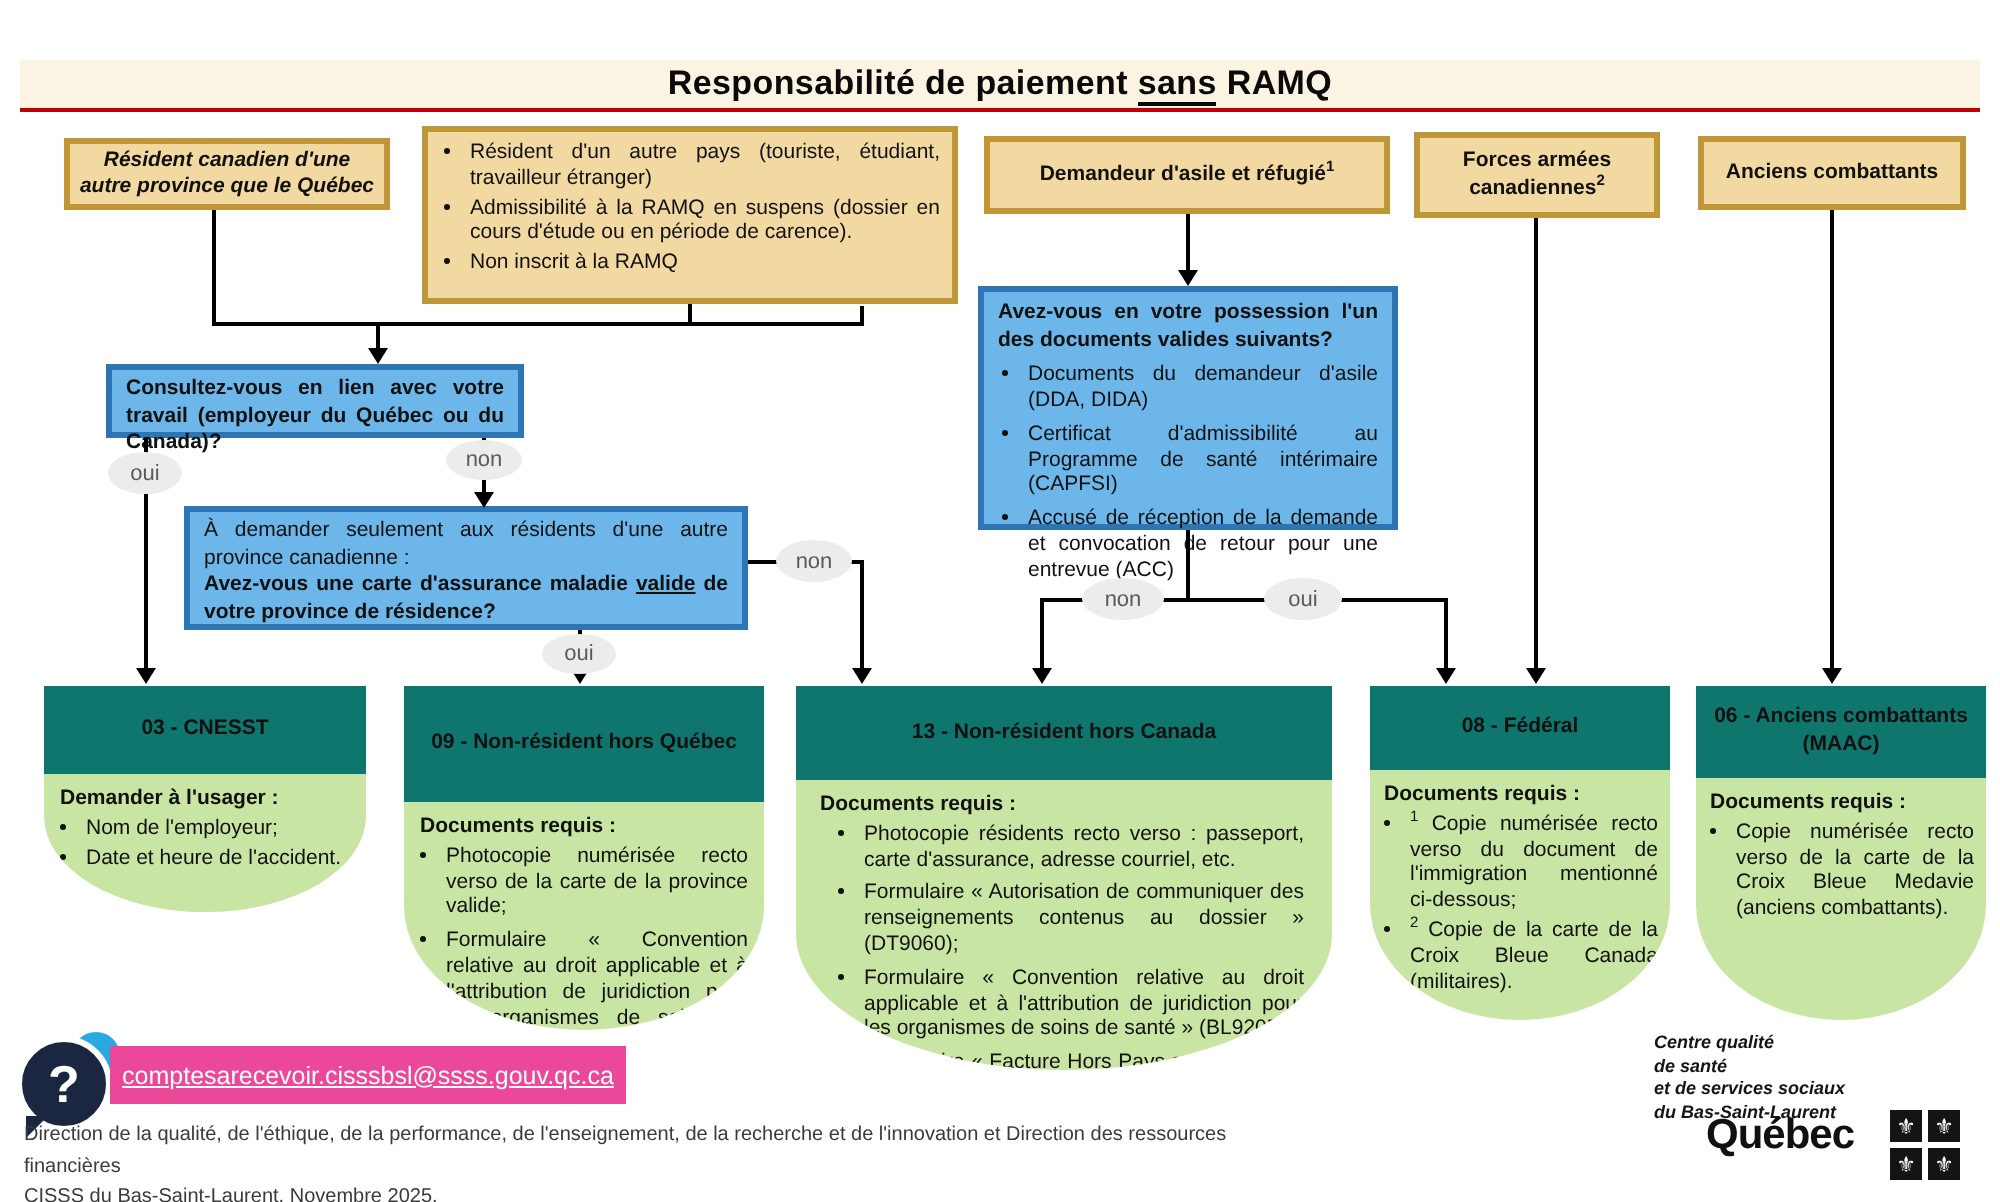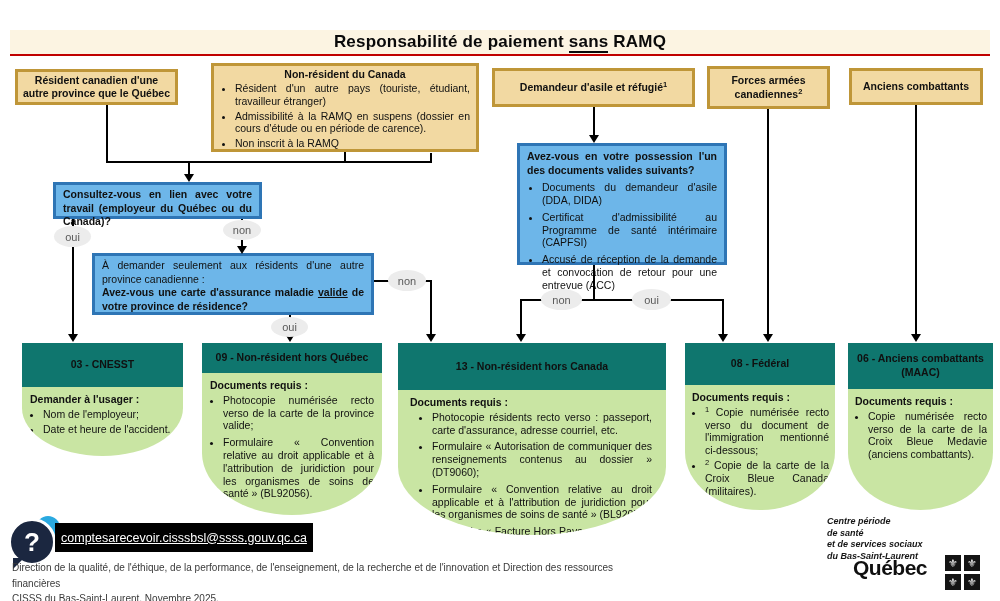--- a/index.html
+++ b/index.html
@@ -38,21 +38,21 @@
   .vline{position:absolute;width:2px;background:#000;}
   .hline{position:absolute;height:2px;background:#000;}
   .ah{position:absolute;width:0;height:0;border-left:5px solid transparent;
       border-right:5px solid transparent;border-top:8px solid #000;}
   .pill{position:absolute;background:#ececec;border-radius:50%;display:flex;align-items:center;
         justify-content:center;font-size:11px;color:#5a5a5a;}
 
   sup{font-size:7.5px;line-height:0;}
 
   
-  #emailbar{left:55px;top:523px;width:258px;height:29px;background:#000000;
+  #emailbar{left:55px;top:523px;width:258px;height:29px;background:#ec4899;
             display:flex;align-items:center;justify-content:center;}
   #emailbar a{color:#fff;font-size:12.5px;text-decoration:underline;}
   .credits{font-size:10px;color:#3a3a3a;line-height:1.55;}
 
   
   #qicon{left:8px;top:514px;width:56px;height:56px;}
   .qblue{position:absolute;left:28px;top:2px;width:24px;height:24px;background:#2aa9e0;
          border-radius:50% 50% 50% 8%;}
   .qnavy{position:absolute;left:0;top:4px;width:42px;height:42px;background:#1b2740;
          border:3px solid #fff;border-radius:50%;display:flex;align-items:center;justify-content:center;}
@@ -68,24 +68,23 @@
 </style>
 </head>
 <body>
 
 <div id="page">
 
   <div id="titleband" class="abs">
     <div class="t"><span>Responsabilité de paiement </span><span class="u">sans</span><span> RAMQ</span></div>
   </div>
 
-  <div class="abs tan center" style="left:15px;top:69px;width:163px;height:36px;">Résident canadien d'une autre province que le Québec</div>
+  <div class="abs tan center" style="left:32px;top:69px;width:163px;height:36px;font-style:italic;">Résident canadien d'une autre province que le Québec</div>
 
   <div class="abs tan" style="left:211px;top:63px;width:268px;height:89px;padding:2px 6px;">
-    <div style="text-align:center;font-weight:bold;">Non-résident du Canada</div>
     <ul class="b">
       <li>Résident d'un autre pays (touriste, étudiant, travailleur étranger)</li>
       <li>Admissibilité à la RAMQ en suspens (dossier en cours d'étude ou en période de carence).</li>
       <li>Non inscrit à la RAMQ</li>
     </ul>
   </div>
 
   <div class="abs tan center" style="left:492px;top:68px;width:203px;height:39px;">
     <span><span>Demandeur d'asile et réfugié</span><sup>1</sup></span>
   </div>
@@ -97,21 +96,21 @@
 
   <div class="abs tan center" style="left:849px;top:68px;width:134px;height:37px;">Anciens combattants</div>
 
   <div class="abs blue just" style="left:53px;top:182px;width:209px;height:37px;font-weight:bold;">Consultez-vous en lien avec votre travail (employeur du Québec ou du Canada)?</div>
 
   <div class="abs blue just" style="left:92px;top:253px;width:282px;height:62px;">
     <span>À demander seulement aux résidents d'une autre province canadienne :</span><br>
     <b><span>Avez-vous une carte d'assurance maladie </span><span style="text-decoration:underline;">valide</span><span> de votre province de résidence?</span></b>
   </div>
 
-  <div class="abs blue" style="left:517px;top:143px;width:210px;height:122px;padding:4px 7px;">
+  <div class="abs blue" style="left:489px;top:143px;width:210px;height:122px;padding:4px 7px;">
     <div class="just" style="font-weight:bold;">Avez-vous en votre possession l'un des documents valides suivants?</div>
     <ul class="b b2" style="margin-top:4px;">
       <li>Documents du demandeur d'asile (DDA, DIDA)</li>
       <li>Certificat d'admissibilité au Programme de santé intérimaire (CAPFSI)</li>
       <li>Accusé de réception de la demande et convocation de retour pour une entrevue (ACC)</li>
     </ul>
   </div>
 
   <div class="vline" style="left:106px;top:105px;height:58px;"></div>
   <div class="vline" style="left:344px;top:152px;height:11px;"></div>
@@ -159,21 +158,21 @@
     <div class="gbody">
       <div class="sub">Demander à l'usager :</div>
       <ul class="b" style="padding-left:13px;">
         <li>Nom de l'employeur;</li>
         <li>Date et heure de l'accident.</li>
       </ul>
     </div>
   </div>
 
   <div class="abs gcard" style="left:202px;top:343px;width:180px;height:172px;border-radius:0 0 90px 90px / 0 0 62px 62px;">
-    <div class="ghead" style="height:30px;">09 - Non-résident hors Québec</div>
+    <div class="ghead" style="height:58px;">09 - Non-résident hors Québec</div>
     <div class="gbody">
       <div class="sub">Documents requis :</div>
       <ul class="b b2" style="padding-left:13px;">
         <li>Photocopie numérisée recto verso de la carte de la province valide;</li>
         <li>Formulaire « Convention relative au droit applicable et à l'attribution de juridiction pour les organismes de soins de santé » (BL92056).</li>
       </ul>
     </div>
   </div>
 
   <div class="abs gcard" style="left:398px;top:343px;width:268px;height:192px;border-radius:0 0 134px 134px / 0 0 68px 68px;">
@@ -225,21 +224,21 @@
   <div id="emailbar" class="abs">
     <a href="#">comptesarecevoir.cisssbsl@ssss.gouv.qc.ca</a>
   </div>
 
   <div class="abs credits" style="left:12px;top:560px;width:640px;">
     <div>Direction de la qualité, de l'éthique, de la performance, de l'enseignement, de la recherche et de l'innovation et Direction des ressources financières</div>
     <div>CISSS du Bas-Saint-Laurent. Novembre 2025.</div>
   </div>
 
   <div class="abs orgname" style="left:827px;top:516px;">
-    <div>Centre période</div>
+    <div>Centre qualité</div>
     <div>de santé</div>
     <div>et de services sociaux</div>
     <div>du Bas-Saint-Laurent</div>
   </div>
   <div id="wordmark" class="abs" style="left:853px;top:556px;">Québec</div>
   <div id="flag" class="abs" style="left:945px;top:555px;">
     <div class="sq">⚜</div>
     <div class="sq">⚜</div>
     <div class="sq">⚜</div>
     <div class="sq">⚜</div>

